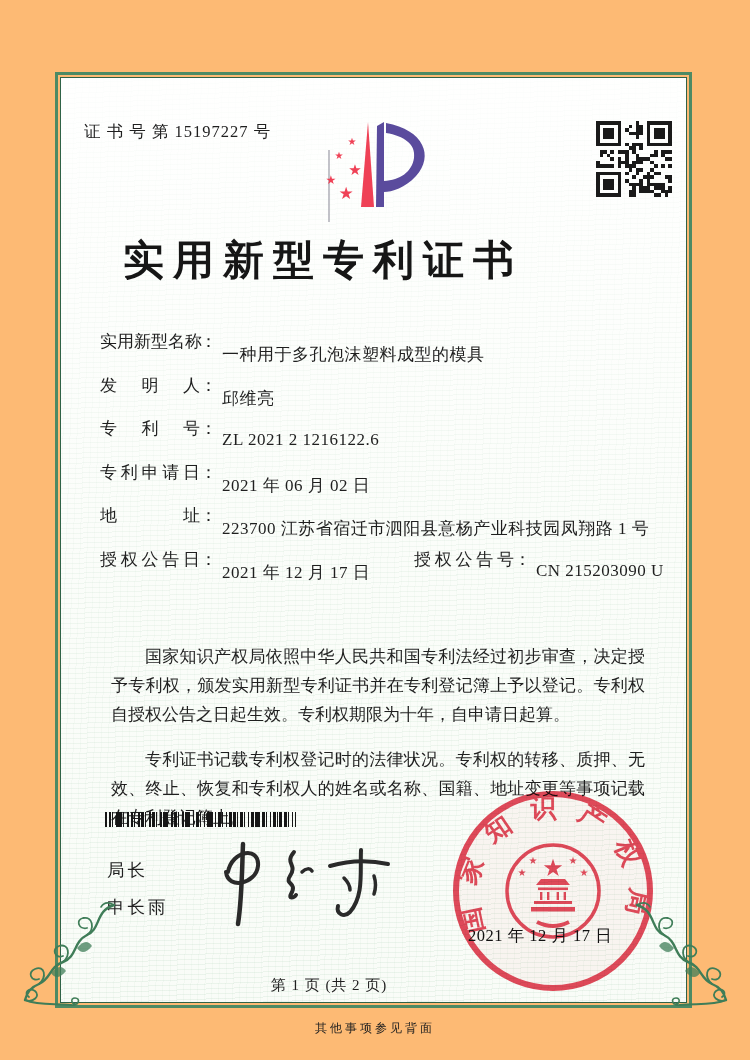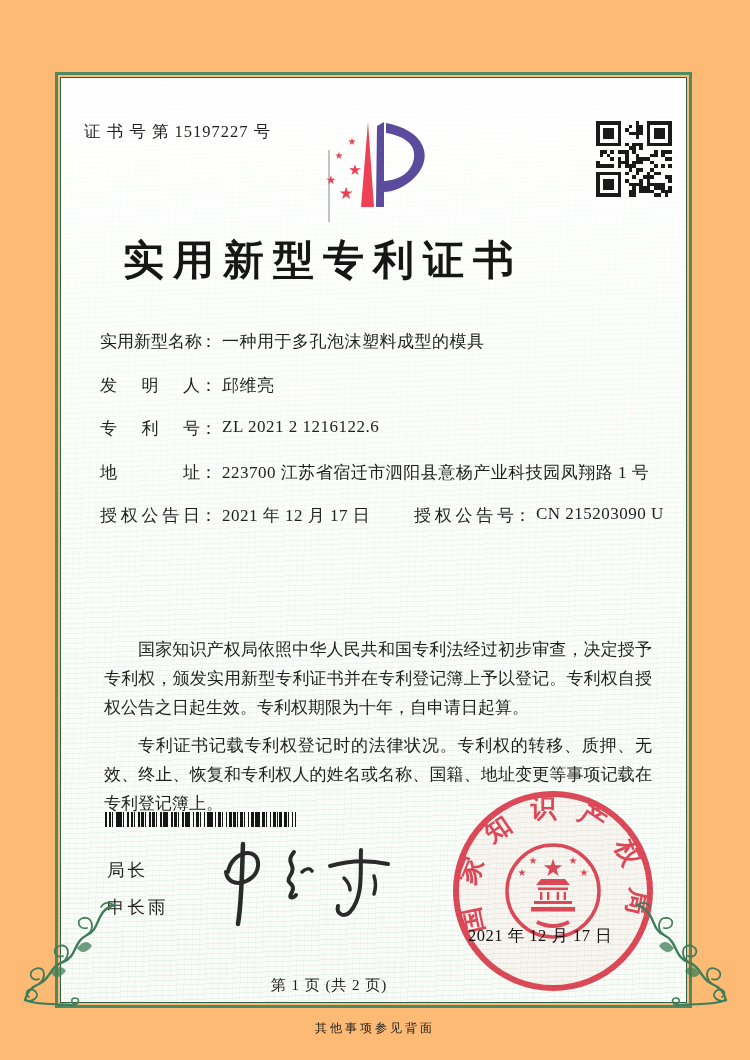--- a/index.html
+++ b/index.html
@@ -26,28 +26,28 @@
   .logo{position:absolute;left:308px;top:110px;width:134px;height:114px;z-index:3;}
   .qr{position:absolute;left:596px;top:121px;width:76px;height:76px;z-index:3;}
   .title{position:absolute;left:0;top:233px;width:646px;text-align:center;
          font-size:41px;font-weight:700;letter-spacing:9px;color:#161616;z-index:3;}
 
   
   .fields{position:absolute;left:100px;top:330px;width:560px;font-size:17px;z-index:3;}
   .f-row{height:43.5px;white-space:nowrap;}
   .f-label{display:inline-block;width:100px;text-align:justify;text-align-last:justify;vertical-align:top;}
   .f-colon{display:inline-block;margin-right:5px;vertical-align:top;}
-  .f-value{display:inline-block;vertical-align:top;letter-spacing:0.5px;}
+  .f-value{display:inline-block;vertical-align:top;letter-spacing:0.5px;margin-top:13px;}
   .f-value.w1{width:168px;}
   .f-label.l2{width:100px;margin-left:24px;}
 
   
   .body-text{position:absolute;left:95px;top:626px;width:566px;font-size:17px;
              line-height:29px;text-align:justify;z-index:3;}
-  .body-text p{margin:9px;text-indent:2em;}
+  .body-text p{margin:16px;text-indent:2em;}
 
   
   .barcode{position:absolute;left:105px;top:812px;width:191px;height:15px;z-index:3;
     background:
       repeating-linear-gradient(90deg,#161616 0 1.5px,transparent 1.5px 3.5px,#161616 3.5px 6px,transparent 6px 7px,#161616 7px 8px,transparent 8px 11px),
       repeating-linear-gradient(90deg,transparent 0 13px,#161616 13px 16px,transparent 16px 23px);}
 
   
   .officer{position:absolute;left:107px;top:858px;font-size:17.5px;z-index:4;}
   .officer div{margin-bottom:13px;letter-spacing:3px;}
@@ -346,20 +346,23 @@
     <div class="f-row">
       <span class="f-label">实用新型名称</span><span class="f-colon">：</span><span class="f-value">一种用于多孔泡沫塑料成型的模具</span>
     </div>
     <div class="f-row">
       <span class="f-label">发 明 人</span><span class="f-colon">：</span><span class="f-value">邱维亮</span>
     </div>
     <div class="f-row">
       <span class="f-label">专 利 号</span><span class="f-colon">：</span><span class="f-value">ZL 2021 2 1216122.6</span>
     </div>
     <div class="f-row">
+      <span class="f-label">专利申请日</span><span class="f-colon">：</span><span class="f-value">2021 年 06 月 02 日</span>
+    </div>
+    <div class="f-row">
       <span class="f-label">地 址</span><span class="f-colon">：</span><span class="f-value">223700 江苏省宿迁市泗阳县意杨产业科技园凤翔路 1 号</span>
     </div>
     <div class="f-row">
       <span class="f-label">授权公告日</span><span class="f-colon">：</span><span class="f-value w1">2021 年 12 月 17 日</span><span class="f-label l2">授权公告号</span><span class="f-colon">：</span><span class="f-value">CN 215203090 U</span>
     </div>
   </div>
 
   <div class="body-text">
     <p>国家知识产权局依照中华人民共和国专利法经过初步审查，决定授予专利权，颁发实用新型专利证书并在专利登记簿上予以登记。专利权自授权公告之日起生效。专利权期限为十年，自申请日起算。</p>
     <p>专利证书记载专利权登记时的法律状况。专利权的转移、质押、无效、终止、恢复和专利权人的姓名或名称、国籍、地址变更等事项记载在专利登记簿上。</p>

